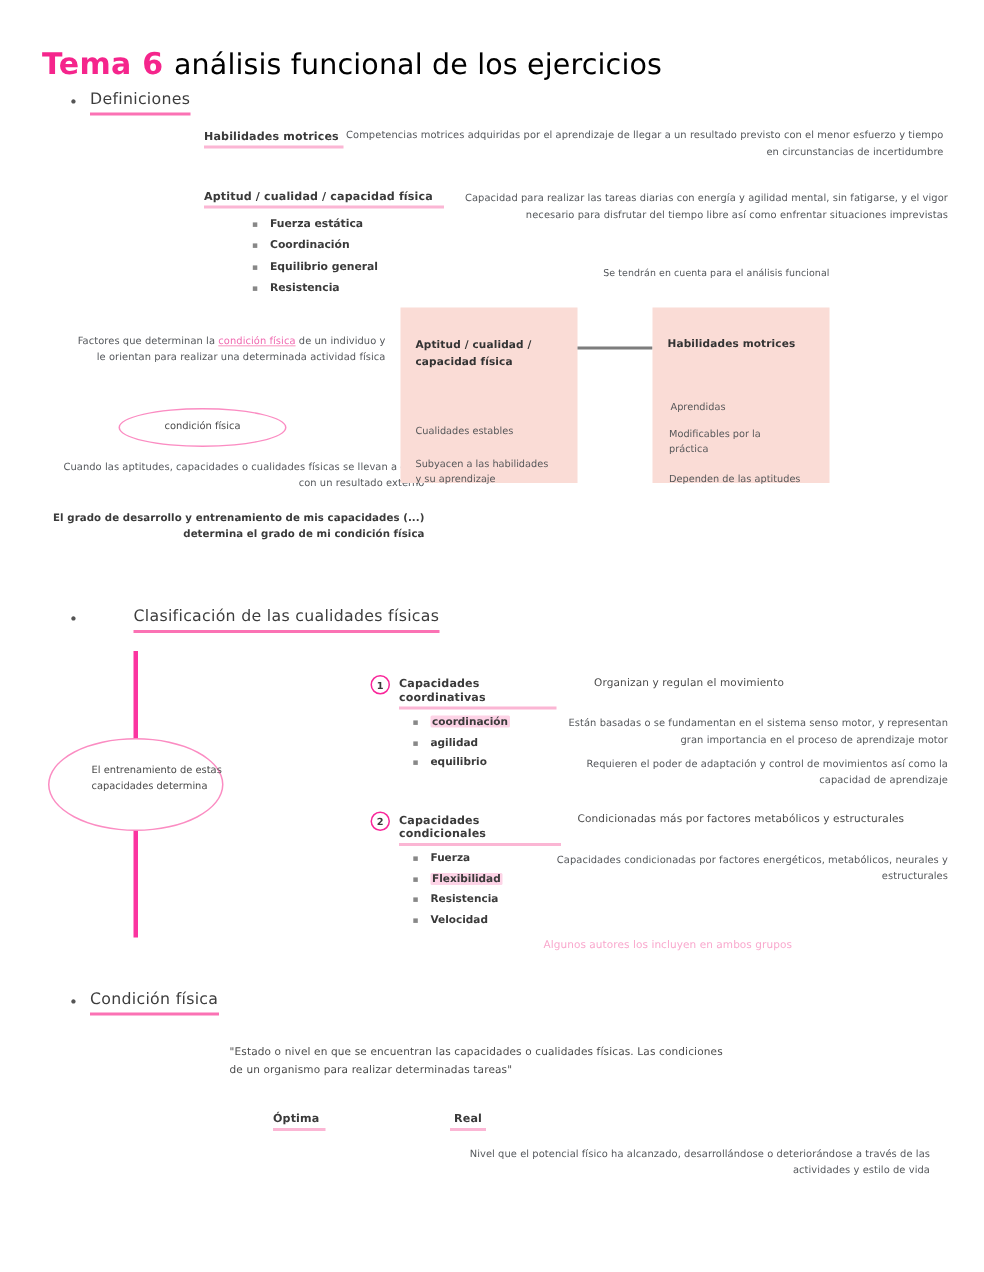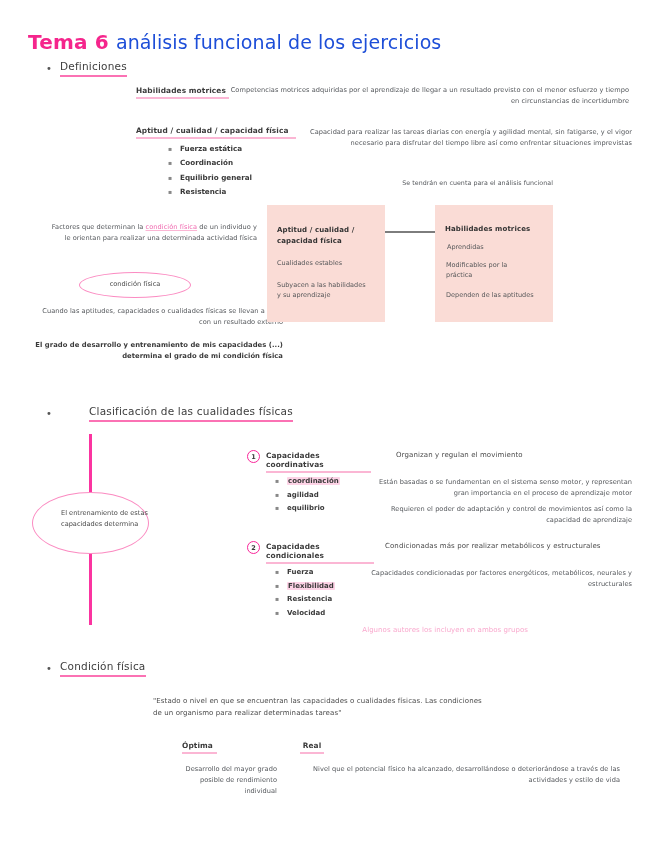--- a/index.html
+++ b/index.html
@@ -11,21 +11,21 @@
   .page{position:absolute;inset:0;}
   .abs{position:absolute;}
 
   
   #title-row{left:28px;top:30px;width:600px;}
   .t-main{
     font-size:20px;font-weight:bold;color:#f5258c;letter-spacing:.2px;
     display:inline-block;vertical-align:baseline;
   }
   .t-sub{
-    font-size:19px;color:#1d4ed8;display:inline-block;vertical-align:baseline;
+    font-size:19px;color:#000000;display:inline-block;vertical-align:baseline;
     margin-left:7px;letter-spacing:.1px;
   }
 
   
   .sec-bullet{
     position:absolute;font-size:10px;color:#555;line-height:1;
   }
   .sec-head{
     position:absolute;font-size:10.5px;color:#3d3d3d;letter-spacing:.2px;
     padding-bottom:2px;
@@ -43,21 +43,21 @@
   .bul i{font-style:normal;color:#888;font-size:6px;display:inline-block;width:12px;}
   .pink-txt{color:#f9a8cd;}
   .pink-strong{color:#f06ab0;}
   .hl{background:#fdd3e6;padding:0 1px;border-radius:1px;}
 
   
   .pbox{
     position:absolute;background:#fadcd6;
   }
   .pbox .bt{position:absolute;font-size:7px;font-weight:bold;color:#333;line-height:1.5;letter-spacing:.1px;}
-  .pbox .bl{position:absolute;font-size:6.5px;color:#57585a;line-height:1.5;}
+  .pbox .bl{position:absolute;font-size:6.5px;color:#57585a;line-height:1.5;margin-top:24px;}
   .connector{position:absolute;height:1.6px;background:#7d7d7d;}
 
   
   .ellipse{
     position:absolute;border:1.6px solid #fb8cc2;border-radius:50%;
     box-sizing:border-box;
   }
   .ellipse .etxt{
     position:absolute;font-size:6.6px;color:#4a4a4a;line-height:1.6;
   }
@@ -160,21 +160,21 @@
   </div>
 
   <div class="txt" style="left:366px;top:504px;width:266px;">Requieren el poder de adaptación y control de movimientos así como la capacidad de aprendizaje</div>
   <div class="txt" style="left:366px;top:477px;width:266px;">Están basadas o se fundamentan en el sistema senso motor, y representan gran importancia en el proceso de aprendizaje motor</div>
 
   <div class="ncircle" style="left:247px;top:541px;">2</div>
   <div class="nhead" style="left:266px;top:542px;width:108px;">
     <span>Capacidades condicionales</span>
     <span class="ul2"></span>
   </div>
-  <div class="nside" style="left:385px;top:542px;width:250px;">Condicionadas más por realizar metabólicos y estructurales</div>
+  <div class="nside" style="left:385px;top:542px;width:250px;">Condicionadas más por factores metabólicos y estructurales</div>
 
   <div class="bul" style="left:275px;top:566px;font-size:7px;line-height:1.95;">
     <div><i>▪</i><span>Fuerza</span></div>
     <div><i>▪</i><span class="hl">Flexibilidad</span></div>
     <div><i>▪</i><span>Resistencia</span></div>
     <div><i>▪</i><span>Velocidad</span></div>
   </div>
 
   <div class="txt pink-txt" style="left:228px;top:625px;width:300px;font-size:7px;">Algunos autores los incluyen en ambos grupos</div>
 
@@ -185,21 +185,20 @@
     <span>Condición física</span>
     <span class="ul"></span>
   </div>
 
   <div class="quote" style="left:153px;top:695px;width:330px;">"Estado o nivel en que se encuentran las capacidades o cualidades físicas. Las condiciones de un organismo para realizar determinadas tareas"</div>
 
   <div class="lbl" style="left:182px;top:741px;width:35px;text-align:left;">
     <span>Óptima</span>
     <span class="ul2"></span>
   </div>
-  <div class="txt" style="left:172px;top:764px;width:105px;">Desarrollo del mayor grado posible de rendimiento individual</div>
 
   <div class="lbl" style="left:300px;top:741px;width:24px;text-align:center;">
     <span>Real</span>
     <span class="ul2"></span>
   </div>
   <div class="txt" style="left:310px;top:764px;width:310px;">Nivel que el potencial físico ha alcanzado, desarrollándose o deteriorándose a través de las actividades y estilo de vida</div>
 
 </div>
 
 </body></html>

